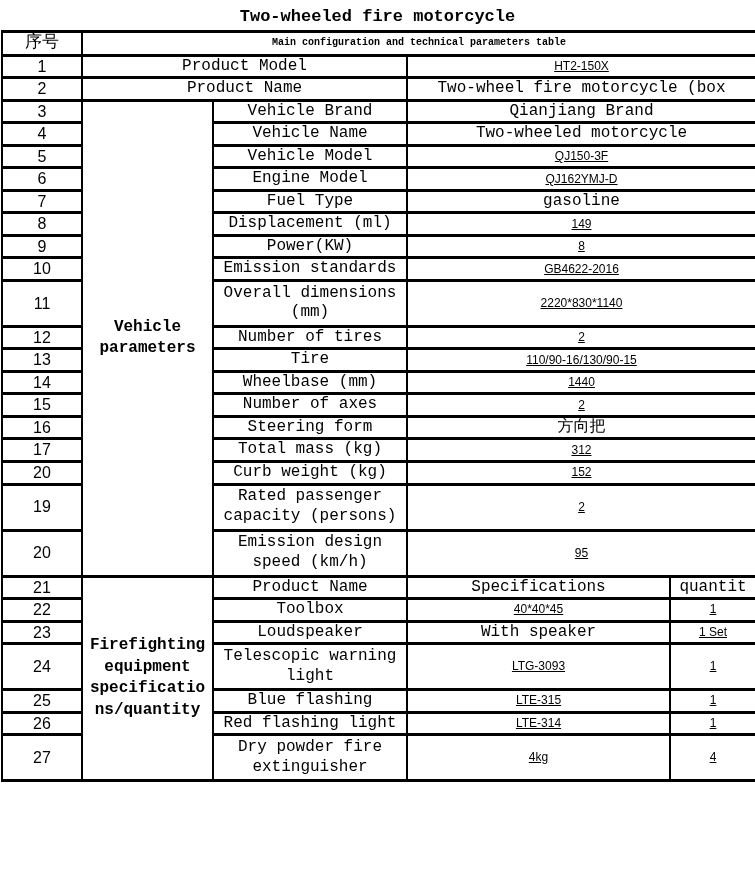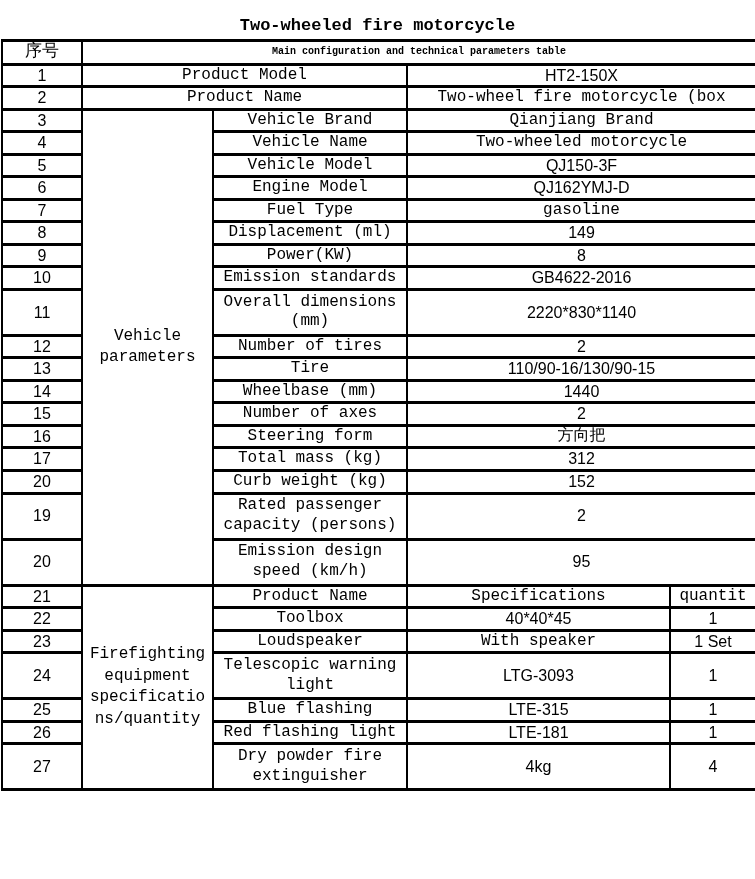--- a/index.html
+++ b/index.html
@@ -7,21 +7,21 @@
     padding: 0;
     background: #ffffff;
   }
   .page {
     width: 755px;
     height: 879px;
     background: #ffffff;
     color: #000000;
     overflow: hidden;
     box-sizing: border-box;
-    padding-top: 13px;
+    padding-top: 4px;
   }
   .title {
     text-align: center;
     font-family: "Liberation Mono", "DejaVu Sans Mono", monospace;
     font-weight: bold;
     font-size: 17px;
     height: 26px;
     line-height: 26px;
     white-space: nowrap;
   }
@@ -46,36 +46,37 @@
   tr.single td { height: 22px; }
   tr.hdr td { height: 23px; }
   tr.tall td { height: 46px; }
   .mono {
     font-family: "Liberation Mono", "DejaVu Sans Mono", monospace;
     font-size: 16px;
     margin-left: 16px;
   }
   .sans {
     font-family: "Liberation Sans", "DejaVu Sans", sans-serif;
-    font-size: 16px;
+    font-size: 12px;
+    text-decoration: underline;
   }
   .num {
     font-family: "Liberation Sans", "DejaVu Sans", sans-serif;
     font-size: 16px;
   }
   .head-serial {
     font-family: "Liberation Mono", "DejaVu Sans Mono", monospace;
     font-size: 17px;
   }
   .head-main {
     font-family: "Liberation Mono", "DejaVu Sans Mono", monospace;
     font-weight: bold;
     font-size: 10px;
   }
-  .group { line-height: 1.35; }
+  .group { line-height: 1.35; font-weight: bold; }
   .wrapall { overflow-wrap: anywhere; }
 </style>
 </head>
 <body>
 
 <div class="page">
   <div class="title">Two-wheeled fire motorcycle</div>
   <table class="main-table">
     <colgroup>
       <col style="width:80px">
@@ -218,21 +219,21 @@
         </tr>
         <tr class="single">
           <td class="num">25</td>
           <td class="mono">Blue flashing</td>
           <td class="sans">LTE-315</td>
           <td class="sans no-right">1</td>
         </tr>
         <tr class="single">
           <td class="num">26</td>
           <td class="mono">Red flashing light</td>
-          <td class="sans">LTE-181</td>
+          <td class="sans">LTE-314</td>
           <td class="sans no-right">1</td>
         </tr>
         <tr class="tall">
           <td class="num">27</td>
           <td class="mono">Dry powder fire extinguisher</td>
           <td class="sans">4kg</td>
           <td class="sans no-right">4</td>
         </tr>
       </tbody>
   </table>

